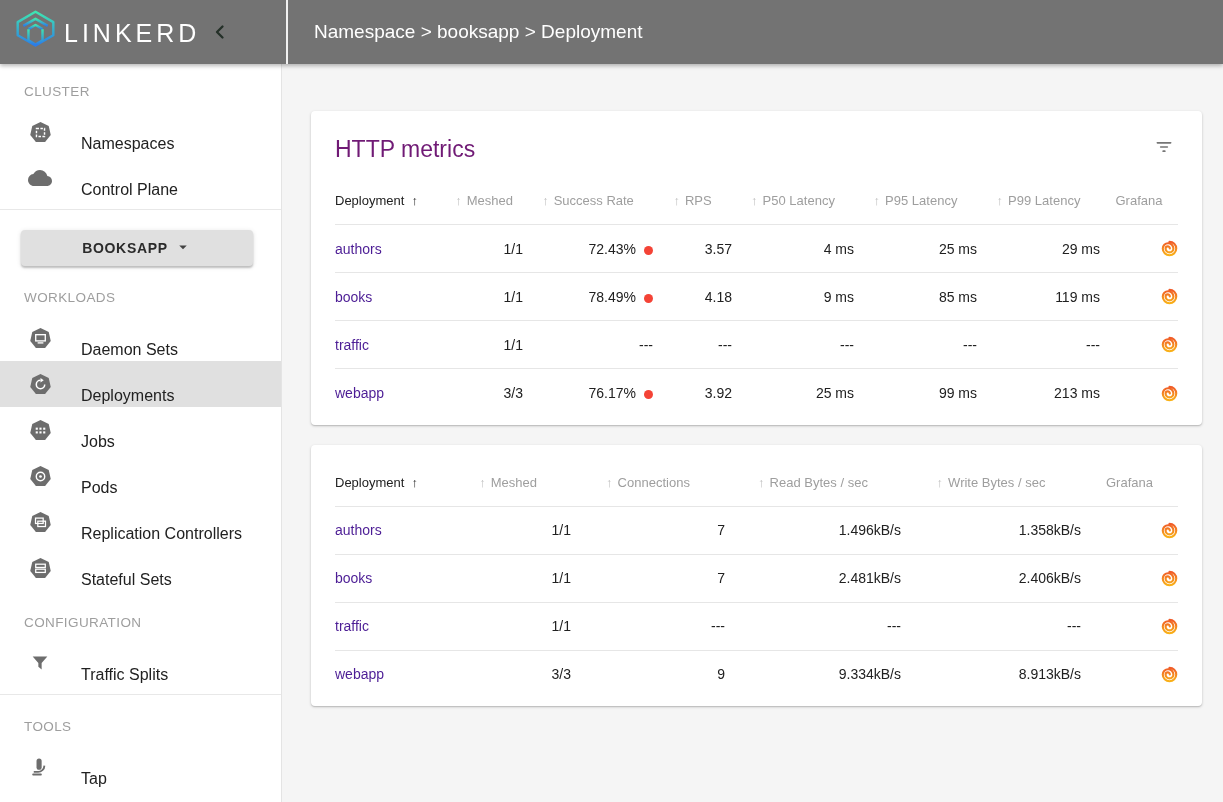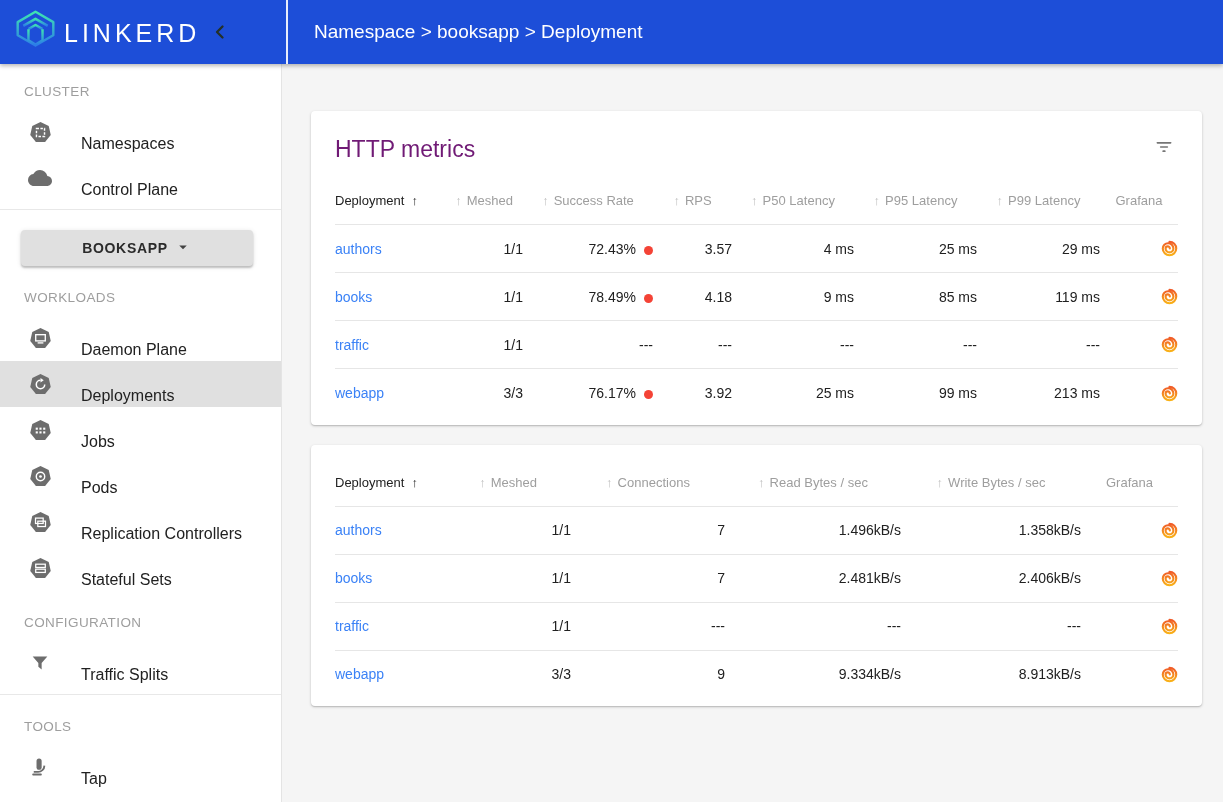--- a/index.html
+++ b/index.html
@@ -2,21 +2,21 @@
 <html><head>
 <meta charset="utf-8">
 <style>
   * { margin:0; padding:0; box-sizing:border-box; }
   html,body { width:1223px; height:802px; overflow:hidden; background:#f5f5f5;
               font-family:"Liberation Sans", sans-serif; }
   .app { position:relative; width:1223px; height:802px; }
 
   
   .appbar { position:absolute; top:0; left:0; width:100%; height:64px; display:flex;
-            background:#1d4ed8; box-shadow:0 2px 4px rgba(0,0,0,0.28); z-index:20; }
+            background:#737373; box-shadow:0 2px 4px rgba(0,0,0,0.28); z-index:20; }
   .appbar-left { position:relative; width:288px; height:100%; flex:none;
                  border-right:2px solid rgba(255,255,255,0.9); }
   .logo { position:absolute; left:13px; top:9px; display:flex; align-items:center; }
   .logo-text { color:#ffffff; font-size:25px; font-weight:500; letter-spacing:4px; margin-left:6px; }
   .collapse-btn { position:absolute; left:206px; top:20px; width:28px; height:28px;
                   display:flex; align-items:center; justify-content:center; cursor:pointer; }
   .appbar-main { flex:1; display:flex; align-items:center; padding-left:26px; }
   .breadcrumb { color:#ffffff; font-size:19px; font-weight:400; }
 
   
@@ -51,21 +51,21 @@
   th { font-size:13px; font-weight:400; color:#9e9e9e; text-align:center;
        padding:30px 0 16px 0; white-space:nowrap; cursor:pointer; }
   th.c-left { text-align:left; }
   th.active { color:#212121; }
   th .arr { color:#bdbdbd; margin-right:5px; font-size:13px; }
   th.active .arr { color:#212121; margin-right:0; margin-left:7px; }
   th.no-sort { cursor:default; }
   tbody tr { border-top:1px solid #e6e6e6; }
   td { height:48px; font-size:14px; color:#212121; text-align:right; white-space:nowrap; }
   td.c-left { text-align:left; }
-  a.dep-link { color:#3b82f6; text-decoration:none; cursor:pointer; }
+  a.dep-link { color:#4c1d95; text-decoration:none; cursor:pointer; }
   .dot { display:inline-block; width:9px; height:9px; border-radius:50%; background:#f44336;
          margin-left:8px; vertical-align:-1px; }
   td.grafana-cell a { display:inline-flex; cursor:pointer; vertical-align:middle; }
 </style>
 </head>
 <body>
 
 <svg width="0" height="0" style="position:absolute" aria-hidden="true">
   <defs>
     <linearGradient id="lkGrad" x1="0" y1="0" x2="0" y2="1">
@@ -147,21 +147,21 @@
     <div class="section-label">WORKLOADS</div>
 
     <div class="nav-item">
       <span class="nav-icon">
         <svg viewBox="0 0 24 24" width="23" height="23">
             <polygon points="12,1 20.6,5.1 22.7,14.5 16.8,21.9 7.2,21.9 1.3,14.5 3.4,5.1" fill="#6d6d6d"></polygon>
             <rect x="7" y="8" width="10" height="6.5" fill="none" stroke="#fff" stroke-width="1.4"></rect>
             <path d="M9 16.6 h6" stroke="#fff" stroke-width="1.4"></path>
           </svg>
       </span>
-      <span class="nav-label">Daemon Plane</span>
+      <span class="nav-label">Daemon Sets</span>
     </div>
 
     <div class="nav-item selected">
       <span class="nav-icon">
         <svg viewBox="0 0 24 24" width="23" height="23">
             <polygon points="12,1 20.6,5.1 22.7,14.5 16.8,21.9 7.2,21.9 1.3,14.5 3.4,5.1" fill="#6d6d6d"></polygon>
             <path d="M12 7.6 a4.4 4.4 0 1 0 4.4 4.4" fill="none" stroke="#fff" stroke-width="1.6"></path>
             <path d="M12 5.2 l3.4 2.4 -3.4 2.4 z" fill="#fff"></path>
           </svg>
       </span>

